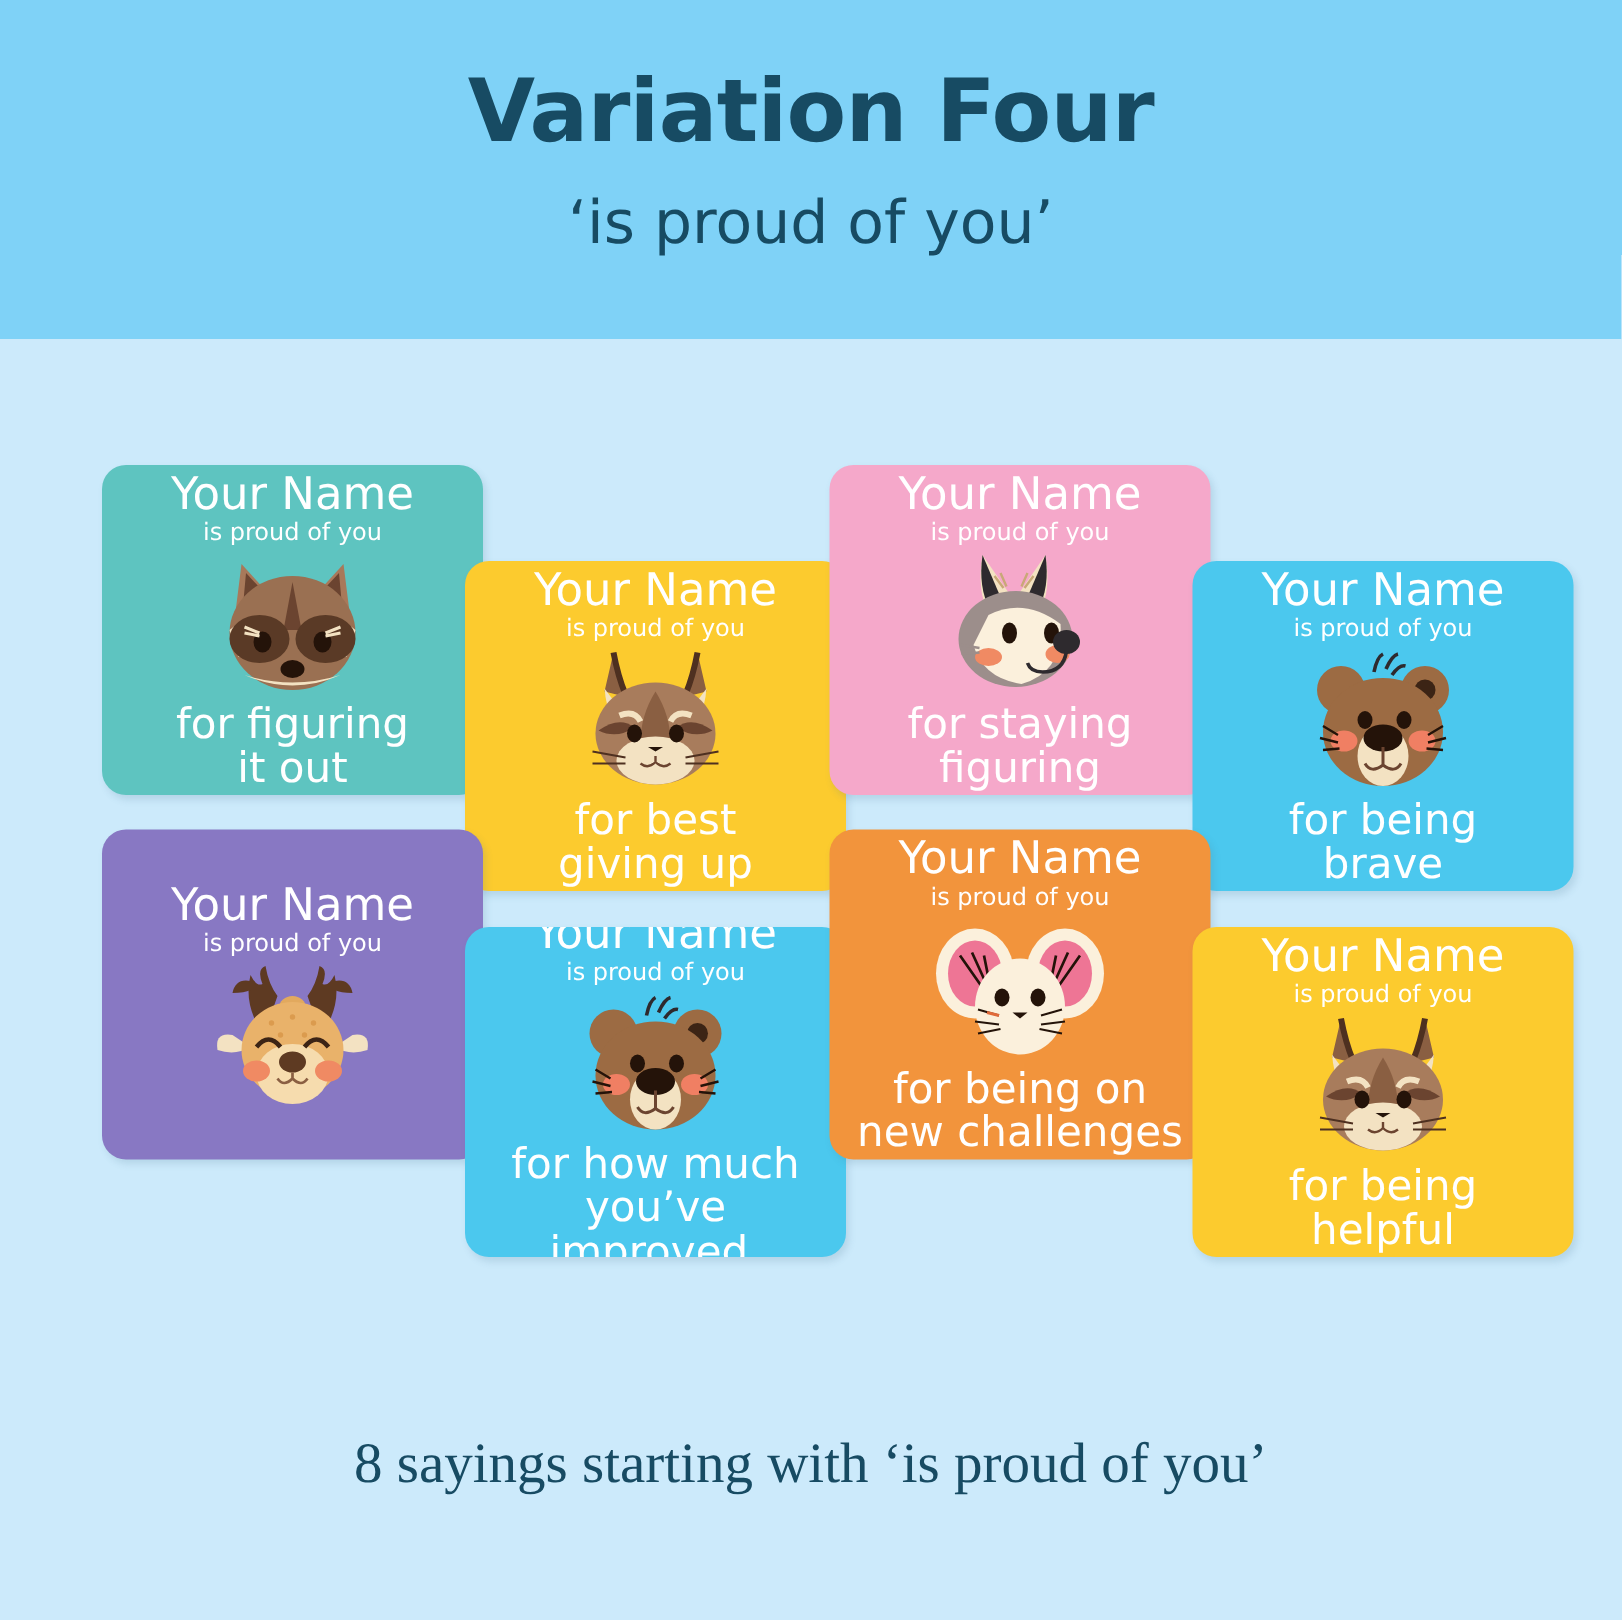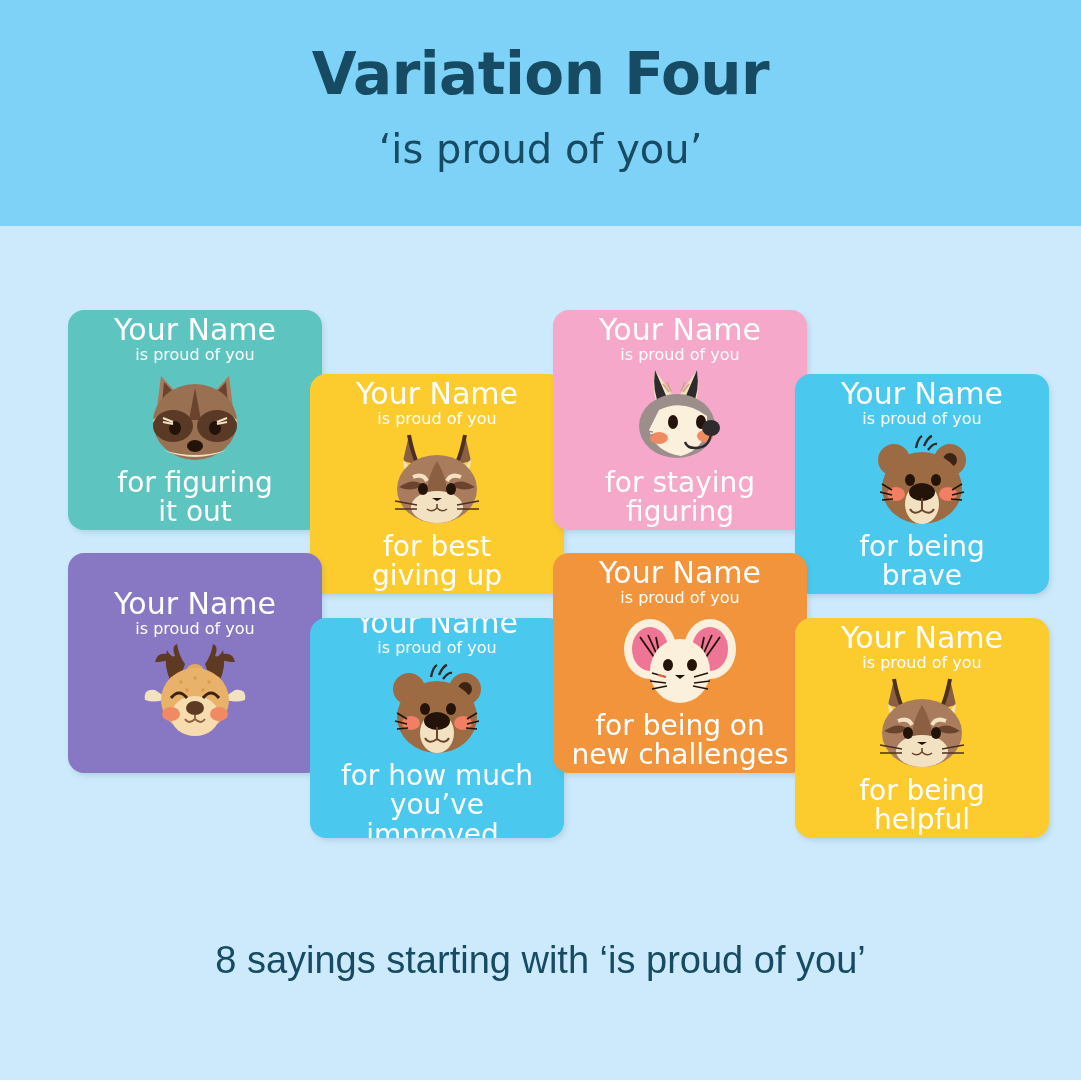--- a/index.html
+++ b/index.html
@@ -108,23 +108,23 @@
     position: absolute;
     left: 0;
     top: 900px;
     width: 1081px;
     height: 180px;
     display: flex;
     align-items: flex-start;
     justify-content: center;
   }
   .footer-text {
-    margin: 0;
+    margin: 16px;
     padding-top: 38px;
-    font-family: Liberation Sans, sans-serif;
+    font-family: Liberation Serif, serif;
     font-size: 38px;
     color: #174B63;
     text-align: center;
     line-height: 1.2;
   }
 </style>
 </head>
 <body style="background: rgb(204, 234, 251);">
 
 <div class="header-band" style="background: rgb(127, 210, 247);">

